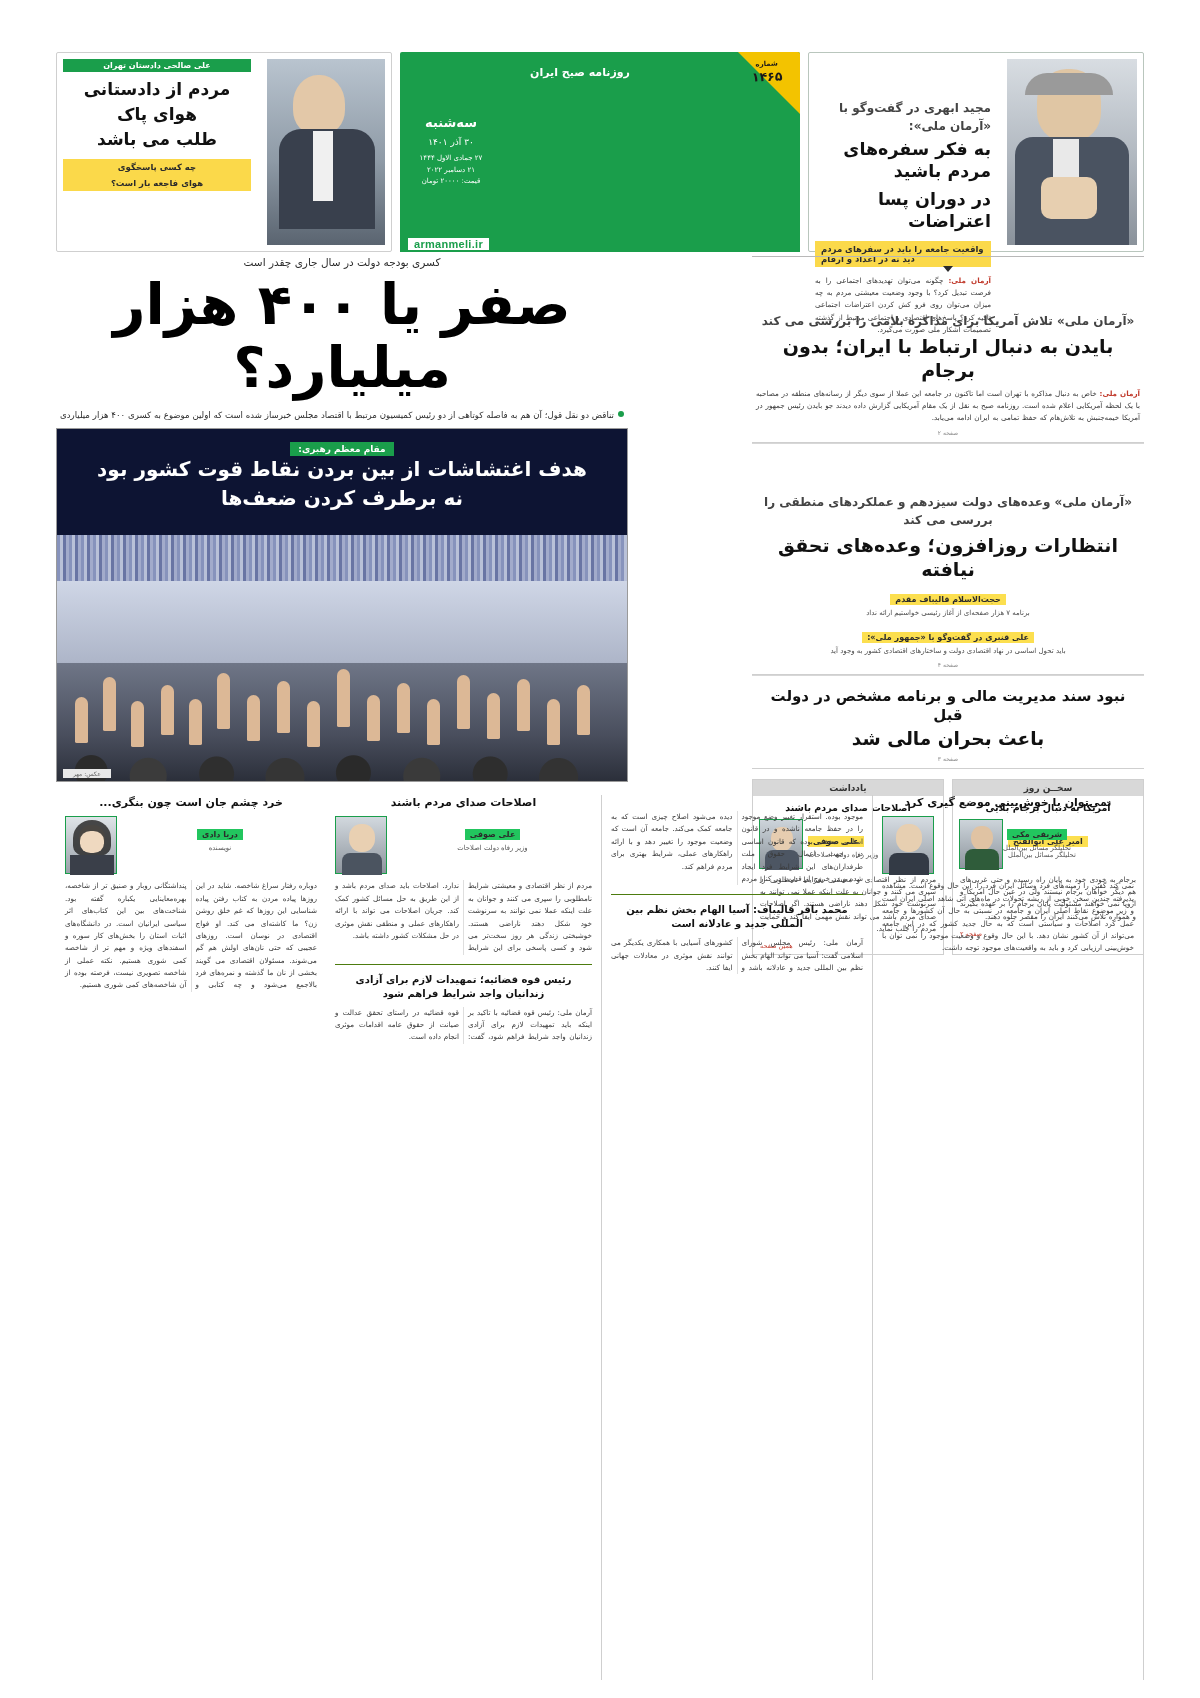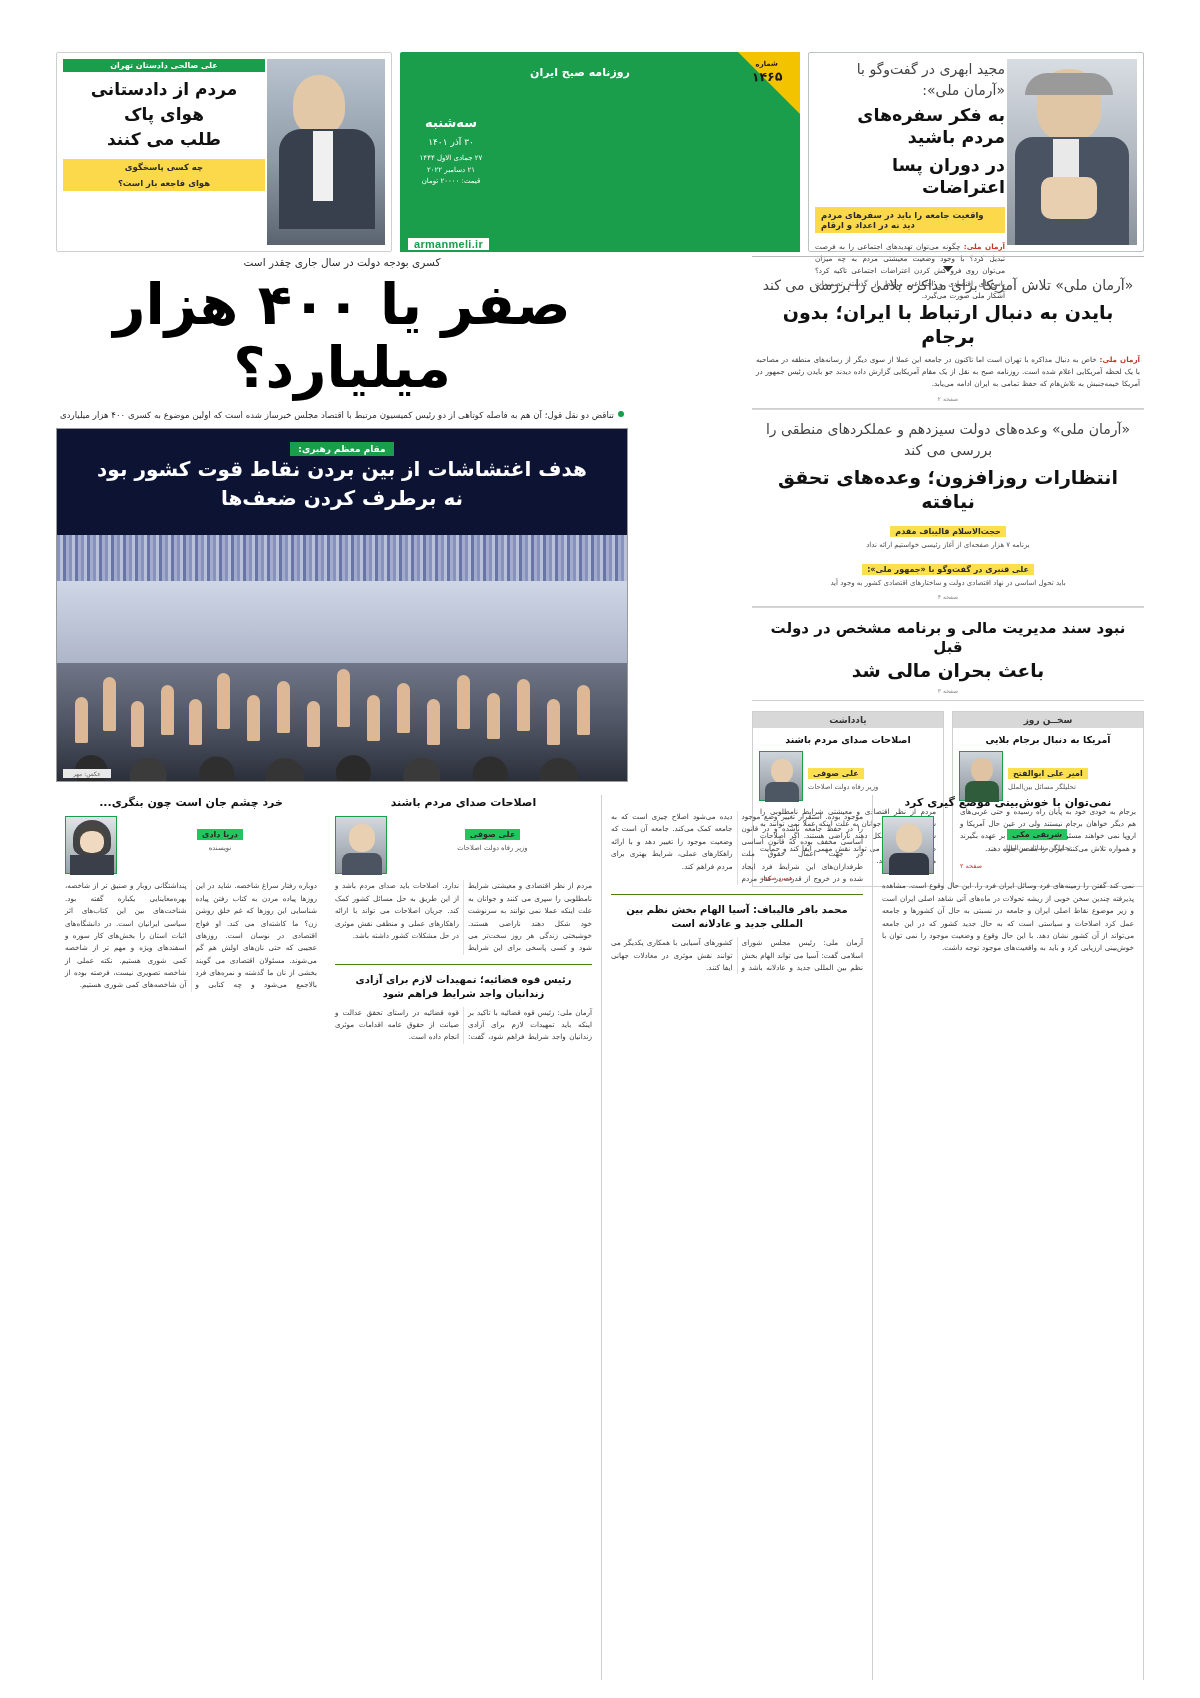--- a/index.html
+++ b/index.html
@@ -11,22 +11,22 @@
   }
   .page {
     width: 1200px; height: 1698px;
     background: #ffffff;
     position: relative;
     margin: 0 auto;
     overflow: hidden;
     direction: rtl;
   }
   .kicker {
-    font-size: 14px; color: #444; line-height: 1.5;
-    text-align: center; font-weight: normal;
+    font-size: 12px; color: #444; line-height: 1.5;
+    text-align: center; font-weight: bold; margin-top: 40px;
   }
   .hl {
     font-weight: bold; color: #111; line-height: 1.28;
     text-align: center;
   }
   .body-txt {
     font-size: 7.2px; line-height: 1.72; color: #3a3a3a;
     text-align: justify; text-align-last: right;
     word-spacing: .5px;
   }
@@ -91,21 +91,21 @@
     font-family: "Liberation Sans", sans-serif;
   }
 
   
   .top-box {
     flex: 1 1 0; border: 1px solid #b9c6bd; background: #fff;
     position: relative; padding: 6px;
     border-radius: 2px;
   }
   .top-box.right-box { border-color: #cfcfcf; }
-  .tb-inner { display: flex; flex-direction: row-reverse; height: 100%; gap: 2px; }
+  .tb-inner { display: flex; flex-direction: row-reverse; height: 100%; gap: 16px; }
   .tb-photo {
     flex: 0 0 118px; background: #7d8790; position: relative; overflow: hidden;
   }
   .tb-photo.left-p { flex: 0 0 130px; }
   .tb-text { flex: 1 1 auto; display: flex; flex-direction: column; gap: 3px; }
   .tb-greenbar {
     background: #1a9e4b; color: #fff; font-size: 8px; font-weight: bold;
     text-align: center; padding: 2px 4px;
   }
 
@@ -278,21 +278,21 @@
 <div class="page">
 
   <div class="top-strip">
 
     <div class="top-box right-box">
       <div class="tb-inner">
         <div class="tb-text">
           <div class="tb-greenbar">علی صالحی دادستان تهران</div>
           <div class="hl" style="font-size:17px;margin-top:4px;">مردم از دادستانی</div>
           <div class="hl" style="font-size:17px;">هوای پاک</div>
-          <div class="hl" style="font-size:17px;">طلب می کنند</div>
+          <div class="hl" style="font-size:17px;">طلب می باشد</div>
           <div style="margin-top:6px;text-align:center;">
             <div class="hi-yellow-bar">چه کسی پاسخگوی</div>
             <div class="hi-yellow-bar">هوای فاجعه بار است؟</div>
           </div>
         </div>
         <div class="tb-photo">
           <div style="position:absolute;inset:0;background:linear-gradient(#b9c4cf 0%,#8e9aa6 55%,#5a6470 100%);"></div>
           <div style="position:absolute;left:26px;top:16px;width:52px;height:60px;background:#e3c8a8;border-radius:48% 48% 42% 42%;"></div>
           <div style="position:absolute;left:12px;top:70px;width:96px;height:100px;background:#39404d;border-radius:22px 22px 0 0;"></div>
           <div style="position:absolute;left:46px;top:72px;width:20px;height:70px;background:#f0f0f0;"></div>

